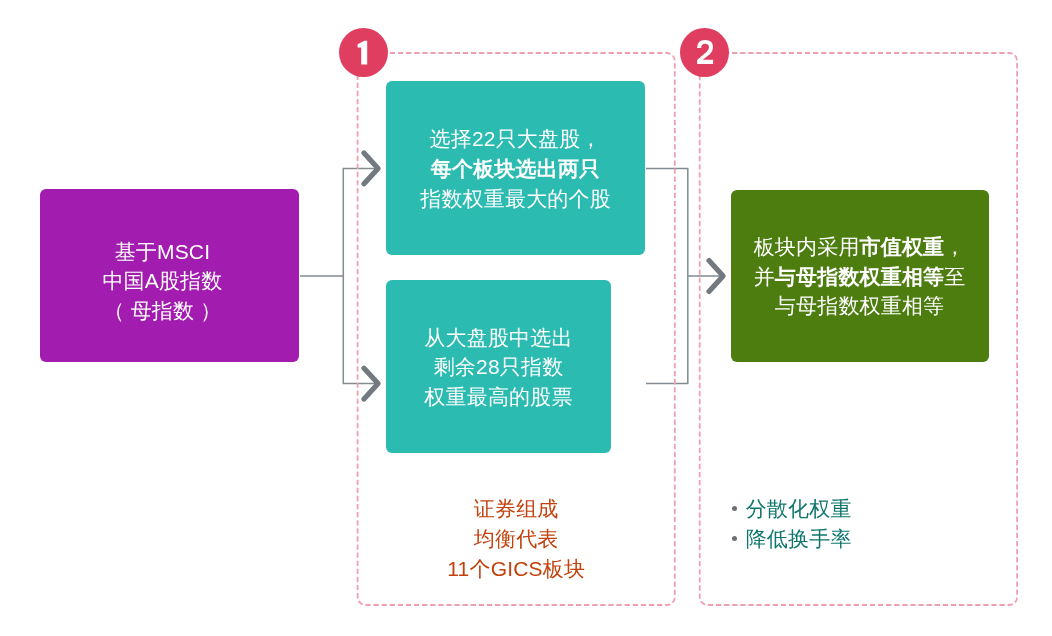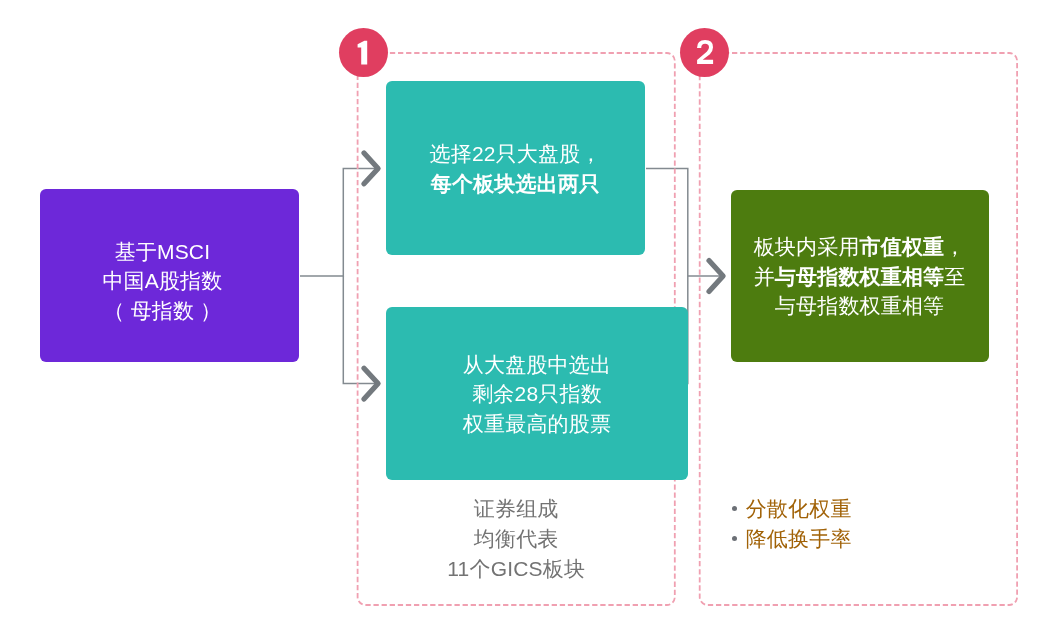--- a/index.html
+++ b/index.html
@@ -44,35 +44,35 @@
     justify-content: center;
     color: #ffffff;
     font-size: 21px;
     line-height: 29.7px;
     text-align: left;
     letter-spacing: 0.18px;
   }
   .node > div { height: 29.7px; }
   #node-parent { left: 40.4px; top: 189px; width: 258.9px; height: 172.9px; background: #5e82c3; padding-top: 11.3px; padding-right: 14.8px; }
   #node-step1a { left: 386px; top: 81.4px; width: 259.1px; height: 173.6px; background: #2cbbb0; padding-top: 1.5px; }
-  #node-step1b { left: 386px; top: 307px; width: 302px; height: 172.9px; background: #2cbbb0; padding-top: 1.5px; }
+  #node-step1b { left: 386px; top: 280px; width: 225px; height: 172.9px; background: #2cbbb0; padding-top: 1.5px; }
   #node-step2  { left: 730.5px; top: 189.5px; width: 258.2px; height: 172.3px; background: #273e99; padding-top: 2px; }
 
   .caption {
     position: absolute;
-    color: #737373;
+    color: #c2410c;
     font-size: 21px;
     line-height: 30px;
     text-align: center;
     letter-spacing: 0.18px;
   }
   #caption-1 { left: 357.6px; top: 493.5px; width: 317.2px; }
   .bullets {
     position: absolute;
-    color: #a16207;
+    color: #0f766e;
     font-size: 21px;
     line-height: 30px;
     text-align: left;
     letter-spacing: 0.18px;
   }
   #bullets-2 { left: 730px; top: 493.5px; }
   .bullet-row { white-space: nowrap; position: relative; padding-left: 15.7px; }
   .bullet-dot {
     position: absolute;
     left: 1.8px;
@@ -118,29 +118,30 @@
     </svg>
     <span class="sr">1</span>
   </div>
   <div class="badge" id="badge-2" style="background: rgb(224, 62, 96);">
     <svg viewBox="0 0 49 49" aria-hidden="true">
       <path fill="#ffffff" d="M17.0 19.9 Q17.1 12.1 25.1 12.1 Q33.0 12.1 33.0 19.2 Q33.0 23.0 29.9 26.3 L22.7 31.8 L33.1 31.8 L33.1 35.9 L17.1 35.9 L17.1 32.1 L27.0 23.5 Q29.0 21.6 29.0 19.3 Q29.0 15.7 25.1 15.7 Q21.3 15.7 21.2 19.9 Z"></path>
     </svg>
     <span class="sr">2</span>
   </div>
 
-  <div class="node" id="node-parent" style="background: #6d28d9;">
+  <div class="node" id="node-parent" style="background: #a21caf;">
     <div><span>基于MSCI</span></div>
     <div><span>中国A股指数</span></div>
     <div><span>（ 母指数 ）</span></div>
   </div>
 
   <div class="node" id="node-step1a" style="background: rgb(44, 187, 176);">
     <div><span>选择22只大盘股，</span></div>
     <div><span style="font-weight: bold;">每个板块选出两只</span></div>
+    <div><span>指数权重最大的个股</span></div>
   </div>
 
   <div class="node" id="node-step1b" style="background: rgb(44, 187, 176);">
     <div><span>从大盘股中选出</span></div>
     <div><span>剩余28只指数</span></div>
     <div><span>权重最高的股票</span></div>
   </div>
 
   <div class="node" id="node-step2" style="background: #4d7c0f;">
     <div><span>板块内采用</span><span style="font-weight: bold;">市值权重</span><span>，</span></div>

